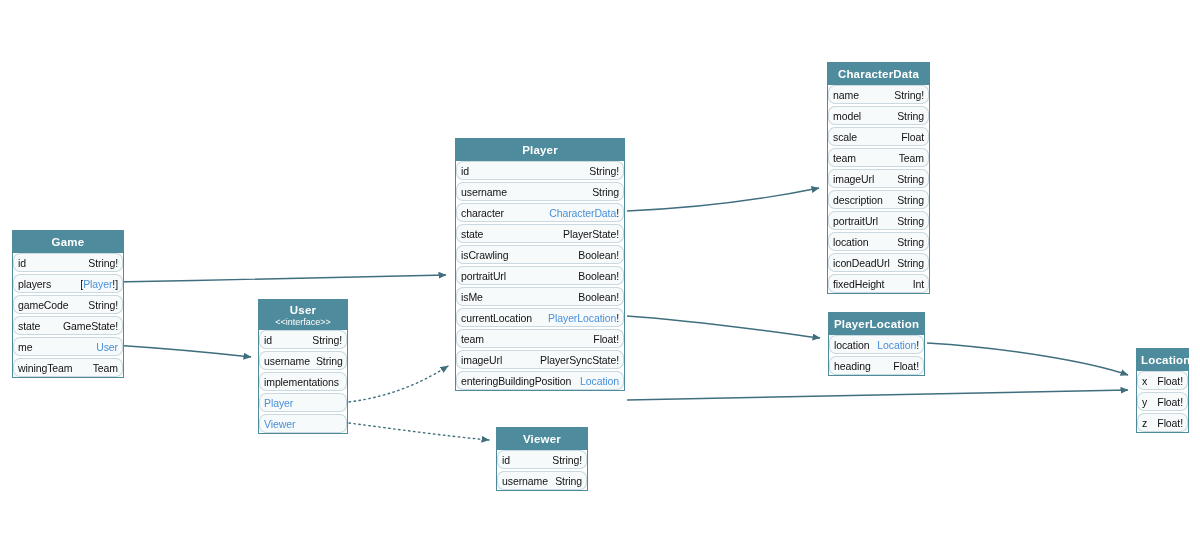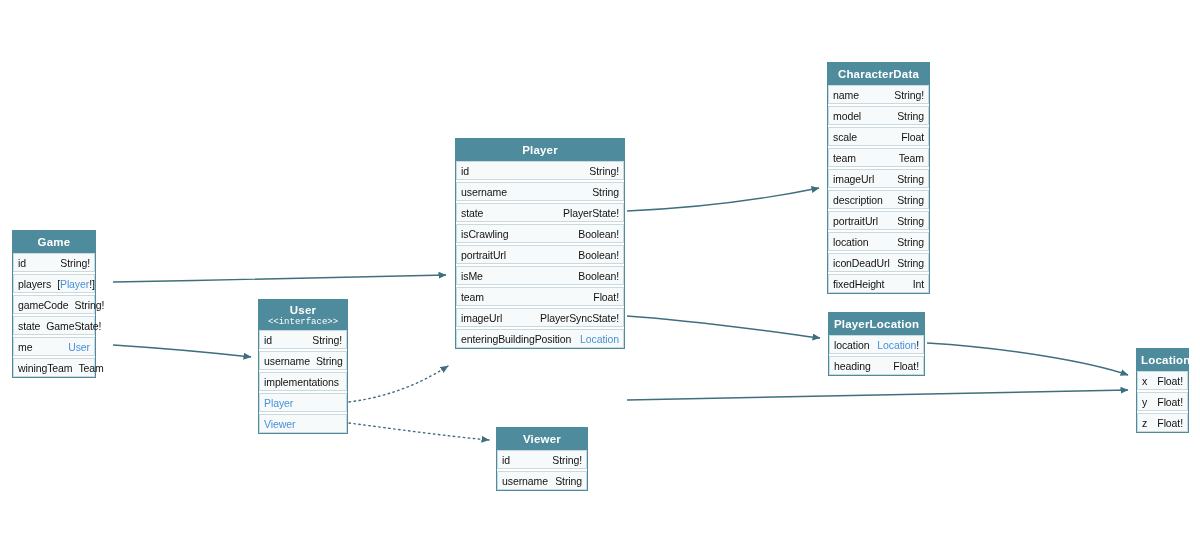--- a/index.html
+++ b/index.html
@@ -22,38 +22,39 @@
   }
   .t-header{
     background:#4e8b9c;
     color:#ffffff;
     text-align:center;
     min-height:20px;
     display:flex;flex-direction:column;justify-content:center;
     padding:1px 4px;
   }
   .t-title{font-size:11.5px;font-weight:bold;line-height:14px;letter-spacing:.2px;}
-  .t-stereotype{font-size:9px;line-height:11px;font-family:Liberation Mono, monospace;}
+  .t-stereotype{font-size:9px;line-height:11px;}
   .rows{display:flex;flex-direction:column;gap:2px;background:#ffffff;}
   .row{
     height:19px;flex:0 0 19px;
     display:flex;align-items:center;justify-content:space-between;
     background:#f7fafb;
     box-shadow:inset 0 0 0 1px #c9d9df;
     padding:0 5px;
     font-size:10.5px;letter-spacing:-0.1px;
     color:#111111;
     white-space:nowrap;
     box-sizing:border-box;
+    border-radius:7px;
   }
   .ftype{margin-left:6px;text-align:left;}
   .link{color:#4a90d9;}
 
   
-  #t-game{left:12px;top:230px;width:84px;}
+  #t-game{left:12px;top:230px;width:112px;}
   #t-user{left:258px;top:299px;width:90px;}
   #t-user .t-header{min-height:28px;}
   #t-player{left:455px;top:138px;width:170px;}
   #t-viewer{left:496px;top:427px;width:92px;}
   #t-characterdata{left:827px;top:62px;width:103px;}
   #t-playerlocation{left:828px;top:312px;width:97px;}
   #t-location{left:1136px;top:348px;width:53px;}
 </style>
 </head>
 <body>
@@ -141,36 +142,44 @@
     <div class="rows">
         <div class="row">
           <span class="fname">id</span>
           <span class="ftype">String!</span>
         </div>
         <div class="row">
           <span class="fname">username</span>
           <span class="ftype">String</span>
         </div>
         <div class="row">
+          <span class="fname">character</span>
+          <span class="ftype"><span class="link">CharacterData</span>!</span>
+        </div>
+        <div class="row">
           <span class="fname">state</span>
           <span class="ftype">PlayerState!</span>
         </div>
         <div class="row">
           <span class="fname">isCrawling</span>
           <span class="ftype">Boolean!</span>
         </div>
         <div class="row">
           <span class="fname">portraitUrl</span>
           <span class="ftype">Boolean!</span>
         </div>
         <div class="row">
           <span class="fname">isMe</span>
           <span class="ftype">Boolean!</span>
         </div>
         <div class="row">
+          <span class="fname">currentLocation</span>
+          <span class="ftype"><span class="link">PlayerLocation</span>!</span>
+        </div>
+        <div class="row">
           <span class="fname">team</span>
           <span class="ftype">Float!</span>
         </div>
         <div class="row">
           <span class="fname">imageUrl</span>
           <span class="ftype">PlayerSyncState!</span>
         </div>
         <div class="row">
           <span class="fname">enteringBuildingPosition</span>
           <span class="ftype"><span class="link">Location</span></span>

